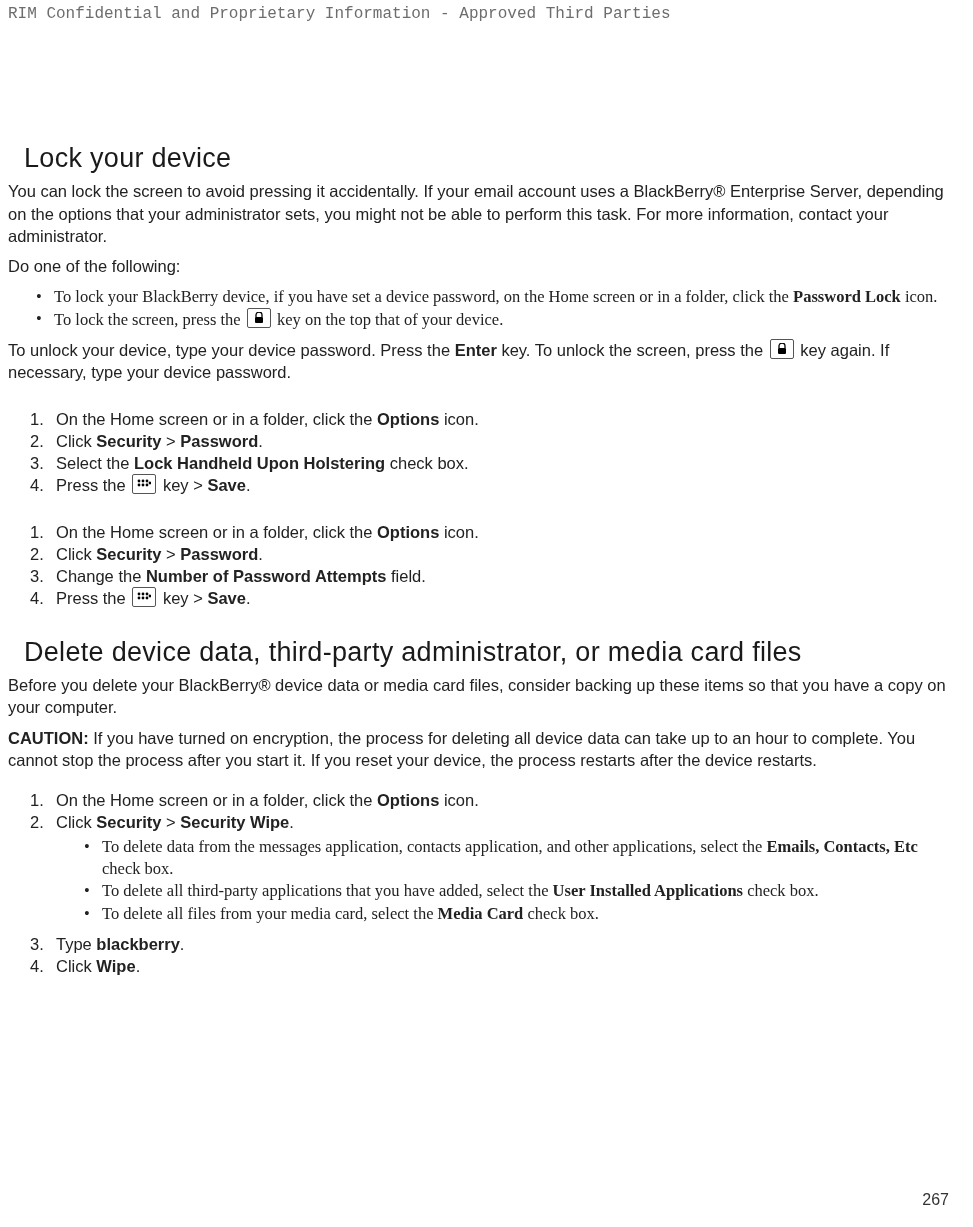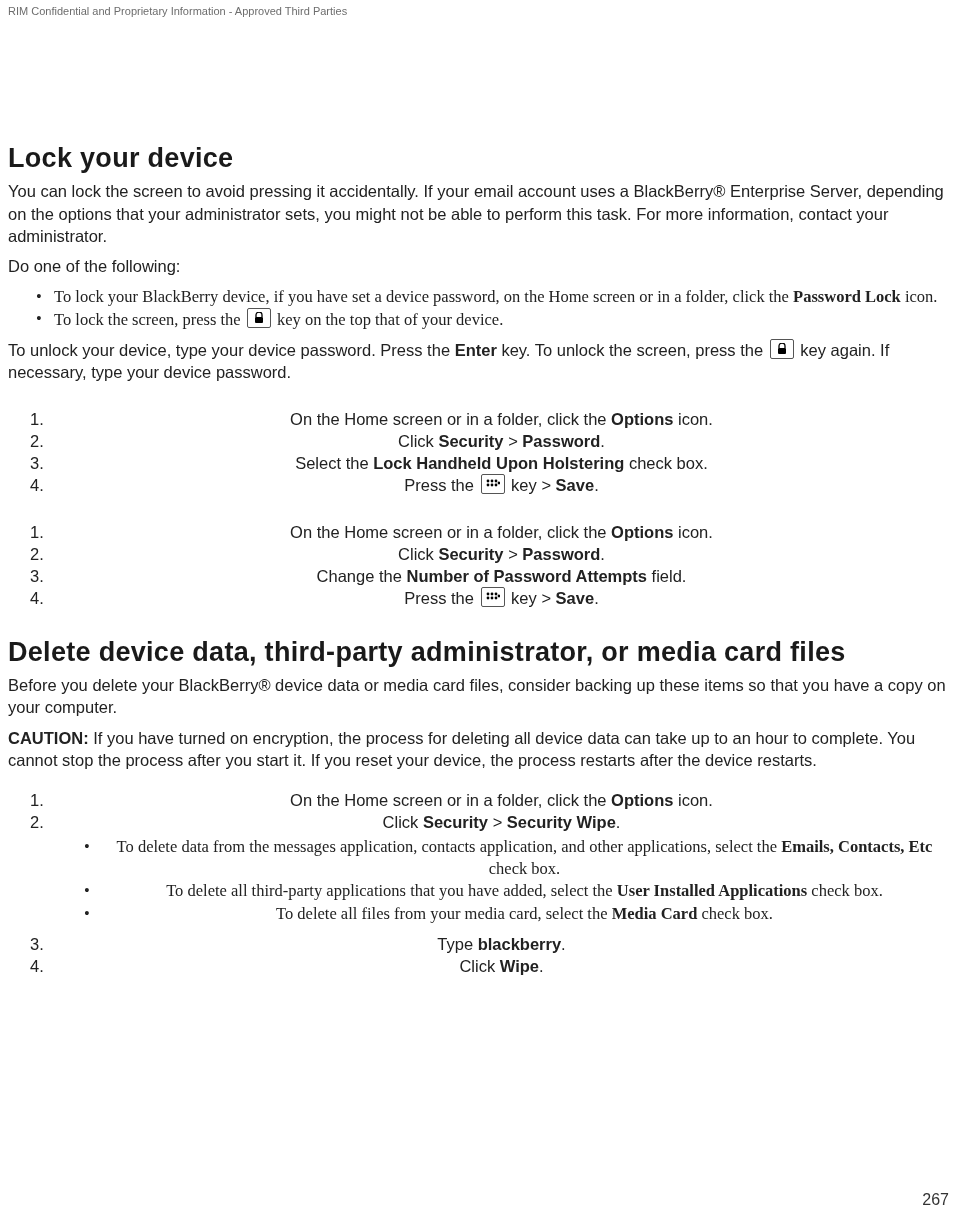--- a/index.html
+++ b/index.html
@@ -12,34 +12,35 @@
     background: #fff;
     width: 973px;
     height: 1227px;
     position: relative;
     line-height: 1.35;
   }
   .header-note {
     position: absolute;
     top: 4px;
     left: 8px;
-    font-size: 11px;
+    font-size: 16px;
     color: #6d6d6d;
+    font-family: Liberation Mono, monospace;
   }
   .content {
     position: absolute;
     top: 140px;
     left: 8px;
     right: 8px;
   }
   h2 {
     font-family: "Trebuchet MS", "Comic Sans MS", sans-serif;
-    font-weight: 700;
+    font-weight: 400;
     font-size: 27px;
-    margin: 0 0 4px 0;
+    margin: 0 0 4px 16px;
     letter-spacing: 0.3px;
     color: #1a1a1a;
   }
   p { margin: 0 0 8px 0; }
   .section { margin-bottom: 24px; }
   ul.bullet {
     list-style: none;
     padding: 0;
     margin: 0 0 8px 0;
     font-family: Liberation Serif, serif;
@@ -53,21 +54,20 @@
     content: "•";
     position: absolute;
     left: 28px;
     top: 0;
   }
   ol.num {
     list-style: none;
     padding: 0;
     margin: 18px;
     counter-reset: item;
-    text-align: center;
   }
   ol.num > li {
     position: relative;
     padding-left: 30px;
     margin-bottom: 0px;
     counter-increment: item;
   }
   ol.num > li::before {
     content: counter(item) ".";
     position: absolute;

